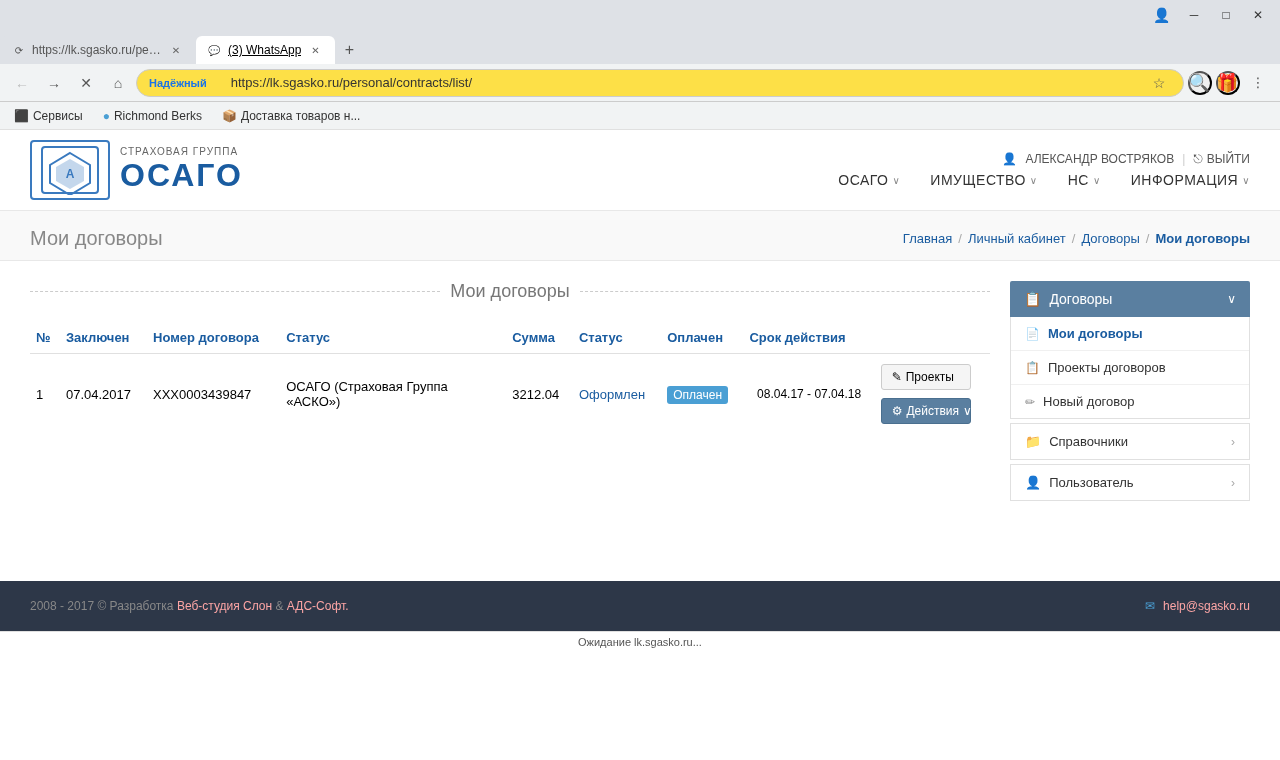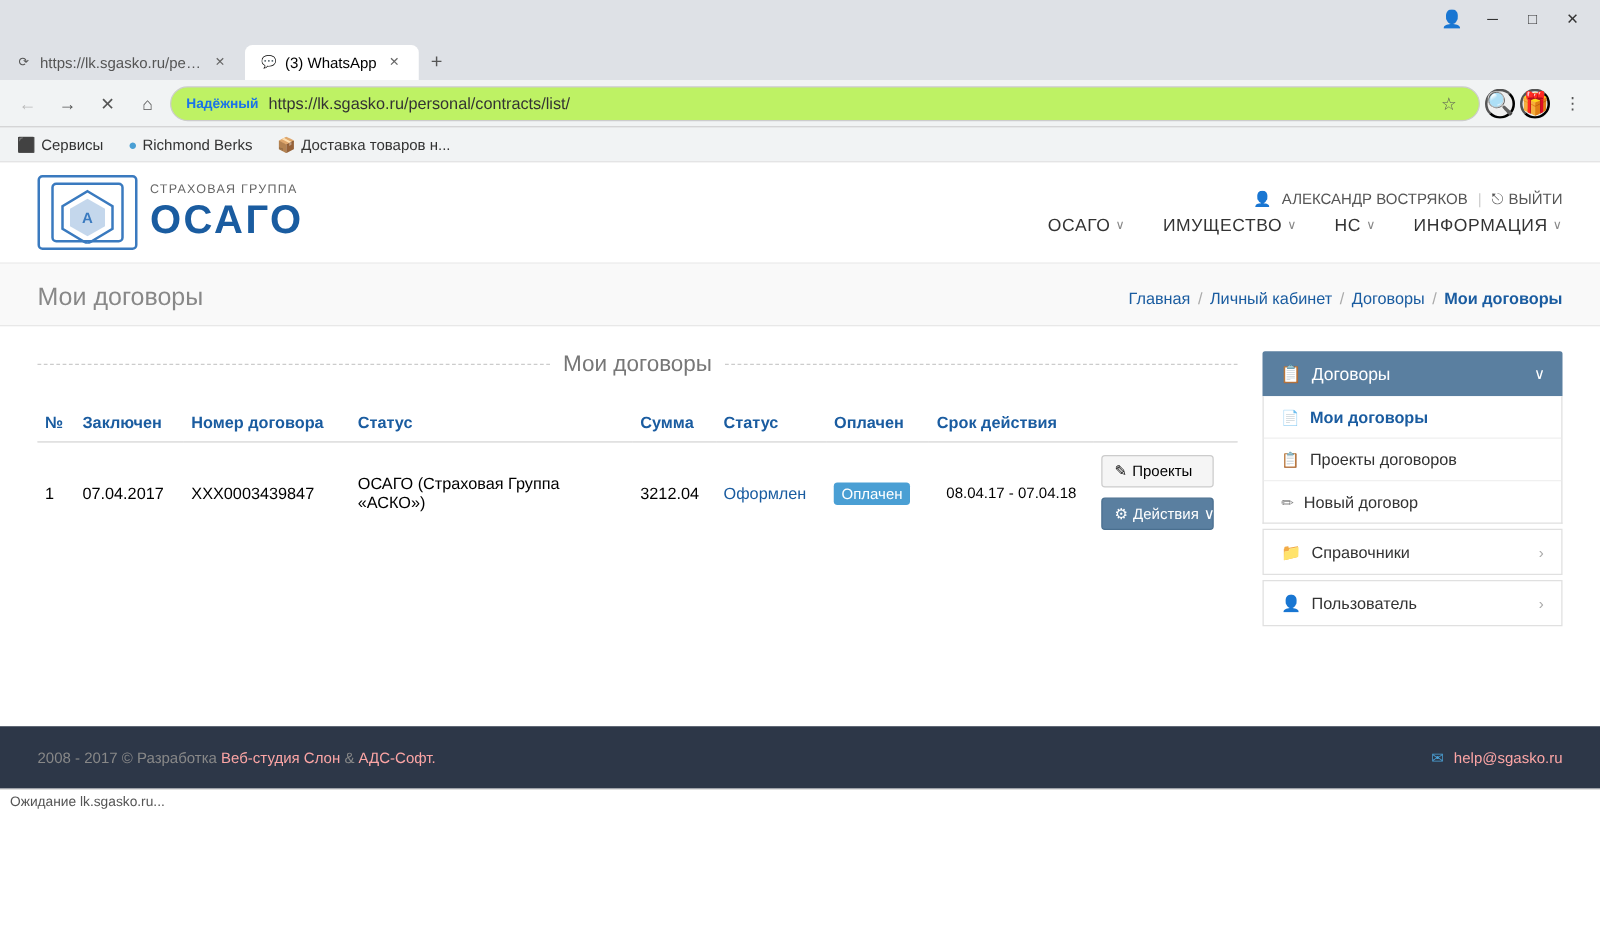--- a/index.html
+++ b/index.html
@@ -14,21 +14,21 @@
     .tabs-bar { display: flex; align-items: flex-end; height: 34px; background: #dee1e6; padding: 0 0 0 0; }
     .tab { display: flex; align-items: center; height: 28px; padding: 0 12px; border-radius: 6px 6px 0 0; font-size: 12px; gap: 6px; max-width: 200px; cursor: pointer; background: #dee1e6; color: #555; }
     .tab.active { background: #fff; color: #000; }
     .tab .tab-favicon { width: 14px; height: 14px; display: inline-flex; align-items: center; justify-content: center; font-size: 10px; }
     .tab .tab-close { width: 16px; height: 16px; border-radius: 50%; display: flex; align-items: center; justify-content: center; font-size: 10px; color: #666; cursor: pointer; }
     .tab-new { width: 28px; height: 28px; display: flex; align-items: center; justify-content: center; cursor: pointer; color: #555; font-size: 16px; }
 
     .nav-bar { display: flex; align-items: center; height: 38px; background: #f1f3f4; padding: 0 8px; gap: 4px; border-bottom: 1px solid #ccc; }
     .nav-btn { width: 28px; height: 28px; display: flex; align-items: center; justify-content: center; border-radius: 50%; cursor: pointer; color: #555; font-size: 14px; border: none; background: transparent; }
     .nav-btn.disabled { color: #bbb; cursor: default; }
-    .address-bar { flex: 1; display: flex; align-items: center; background: #bef264; border: 1px solid #ccc; border-radius: 20px; height: 28px; padding: 0 12px; gap: 8px; }
+    .address-bar { flex: 1; display: flex; align-items: center; background: #fde047; border: 1px solid #ccc; border-radius: 20px; height: 28px; padding: 0 12px; gap: 24px; }
     .address-bar .secure { color: #1a73e8; font-size: 11px; font-weight: bold; }
     .address-bar .url { font-size: 13px; color: #333; flex: 1; }
     .address-bar-icons { display: flex; gap: 4px; }
     .addr-icon { width: 24px; height: 24px; display: flex; align-items: center; justify-content: center; color: #555; font-size: 14px; cursor: pointer; border-radius: 50%; }
     .menu-btn { width: 28px; height: 28px; display: flex; align-items: center; justify-content: center; color: #555; cursor: pointer; border-radius: 50%; border: none; background: transparent; }
 
     .bookmarks-bar { display: flex; align-items: center; height: 28px; background: #f1f3f4; padding: 0 8px; gap: 8px; border-bottom: 1px solid #e0e0e0; font-size: 12px; color: #333; }
     .bookmark-item { display: flex; align-items: center; gap: 4px; cursor: pointer; padding: 2px 6px; border-radius: 4px; white-space: nowrap; }
 
     
@@ -93,21 +93,21 @@
     .sidebar-collapsible-header { padding: 10px 14px; display: flex; align-items: center; justify-content: space-between; cursor: pointer; color: #333; font-size: 13px; }
 
     
     .site-footer { background: #2d3748; color: #aaa; padding: 18px 30px; display: flex; align-items: center; justify-content: space-between; font-size: 12px; margin-top: auto; }
     .footer-left { color: #888; }
     .footer-link { color: #fca5a5; cursor: pointer; }
     .footer-right { display: flex; align-items: center; gap: 8px; }
     .footer-email-icon { color: #4a9fd4; }
 
     
-    .status-bar { background: #fff; border-top: 1px solid #e0e0e0; padding: 2px 8px; font-size: 11px; color: #555; display: flex; align-items: center; height: 20px; }
+    .status-bar { background: #fff; border-top: 1px solid #e0e0e0; padding: 2px 8px; font-size: 11px; color: #555; display: flex; align-items: center; height: 20px; justify-content: center; }
   </style>
 </head>
 <body>
 
 <div class="browser-chrome">
 
   <div class="title-bar">
     <div class="title-bar-controls">
       <button class="nav-btn">👤</button>
       <button class="title-bar-btn">─</button>
@@ -117,21 +117,21 @@
   </div>
 
   <div class="tabs-bar">
     <div class="tab">
       <span class="tab-favicon">⟳</span>
       <span style="font-size:12px;max-width:130px;overflow:hidden;text-overflow:ellipsis;white-space:nowrap;">https://lk.sgasko.ru/pers...</span>
       <span class="tab-close">✕</span>
     </div>
     <div class="tab active">
       <span class="tab-favicon" style="color:green;">💬</span>
-      <span style="font-size:12px;max-width:130px;overflow:hidden;text-overflow:ellipsis;white-space:nowrap;">(3) WhatsApp</span>
+      <span style="font-size:12px;max-width:130px;overflow:hidden;text-overflow:ellipsis;white-space:nowrap;text-decoration:underline;">(3) WhatsApp</span>
       <span class="tab-close">✕</span>
     </div>
     <div class="tab-new">+</div>
   </div>
 
   <div class="nav-bar">
     <button class="nav-btn disabled">←</button>
     <button class="nav-btn">→</button>
     <button class="nav-btn">✕</button>
     <button class="nav-btn">⌂</button>

